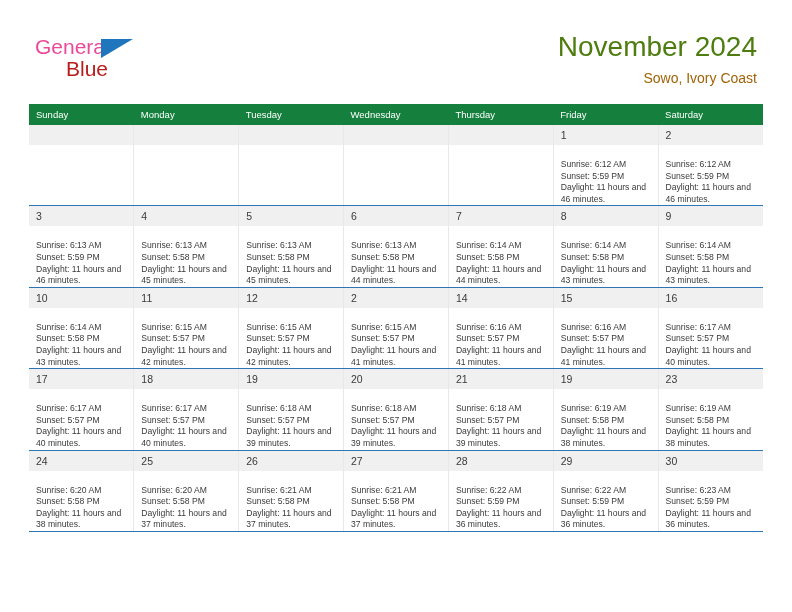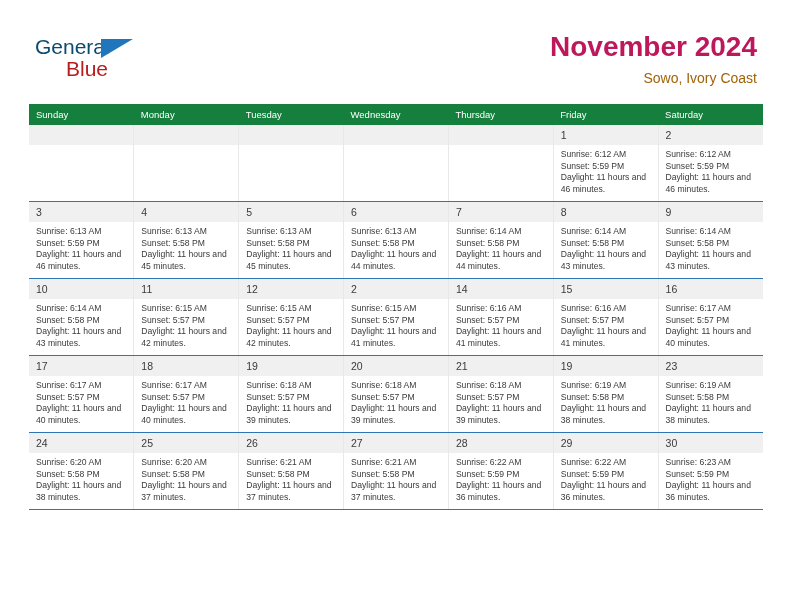--- a/index.html
+++ b/index.html
@@ -33,21 +33,21 @@
     left: 35px;
     top: 36px;
     width: 140px;
     height: 50px;
   }
   .logo-general {
     position: absolute;
     left: 0;
     top: 0;
     font-size: 21px;
-    color: #0c4a6e;
+    color: #ec4899;
     letter-spacing: 0px;
     line-height: 21px;
   }
   .logo-tri {
     position: absolute;
     left: 66px;
     top: 3px;
     width: 0;
     height: 0;
     border-left: 32px solid #1f76bc;
@@ -63,22 +63,22 @@
   }
 
   .title-block {
     position: absolute;
     right: 35px;
     top: 30px;
     text-align: right;
   }
   .cal-title {
     font-size: 28px;
-    color: #be185d;
-    font-weight: bold;
+    color: #4d7c0f;
+    font-weight: normal;
     line-height: 34px;
     white-space: nowrap;
   }
   .cal-subtitle {
     font-size: 14px;
     color: #a16207;
     line-height: 20px;
     margin-top: 4px;
     white-space: nowrap;
   }
@@ -122,21 +122,21 @@
     font-size: 10.5px;
     color: #3a3a3a;
     padding: 3px 0 3px 7px;
     height: 14px;
     line-height: 14px;
   }
   .daynum.empty {
     color: transparent;
   }
   .info {
-    padding: 4px 6px 0 7px;
+    padding: 14px 6px 0 7px;
     font-size: 8.6px;
     color: #3a3a3a;
     line-height: 11.6px;
   }
   .info div {
     white-space: nowrap;
   }
   .info div.wrap {
     white-space: normal;
   }

